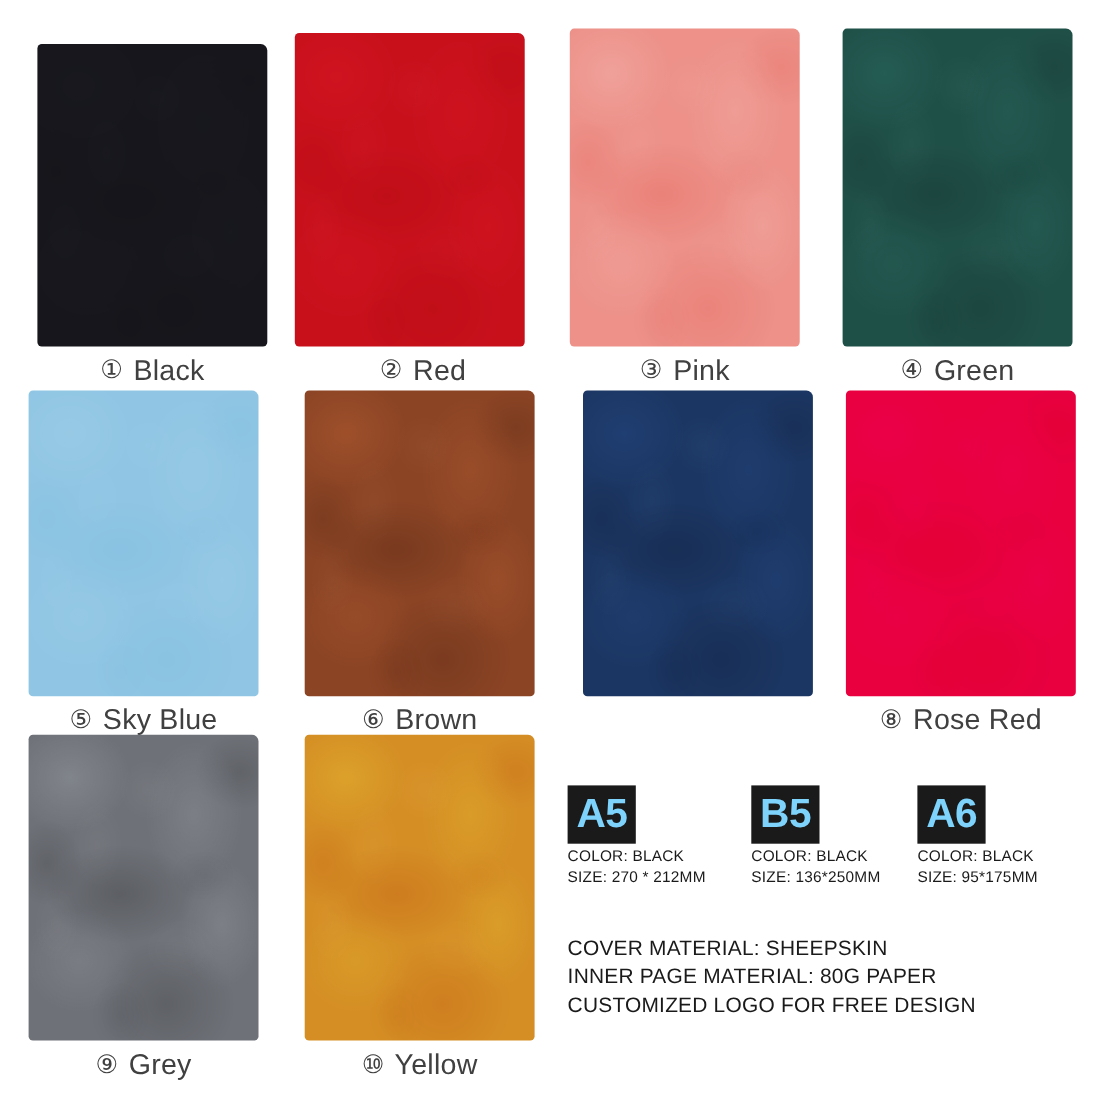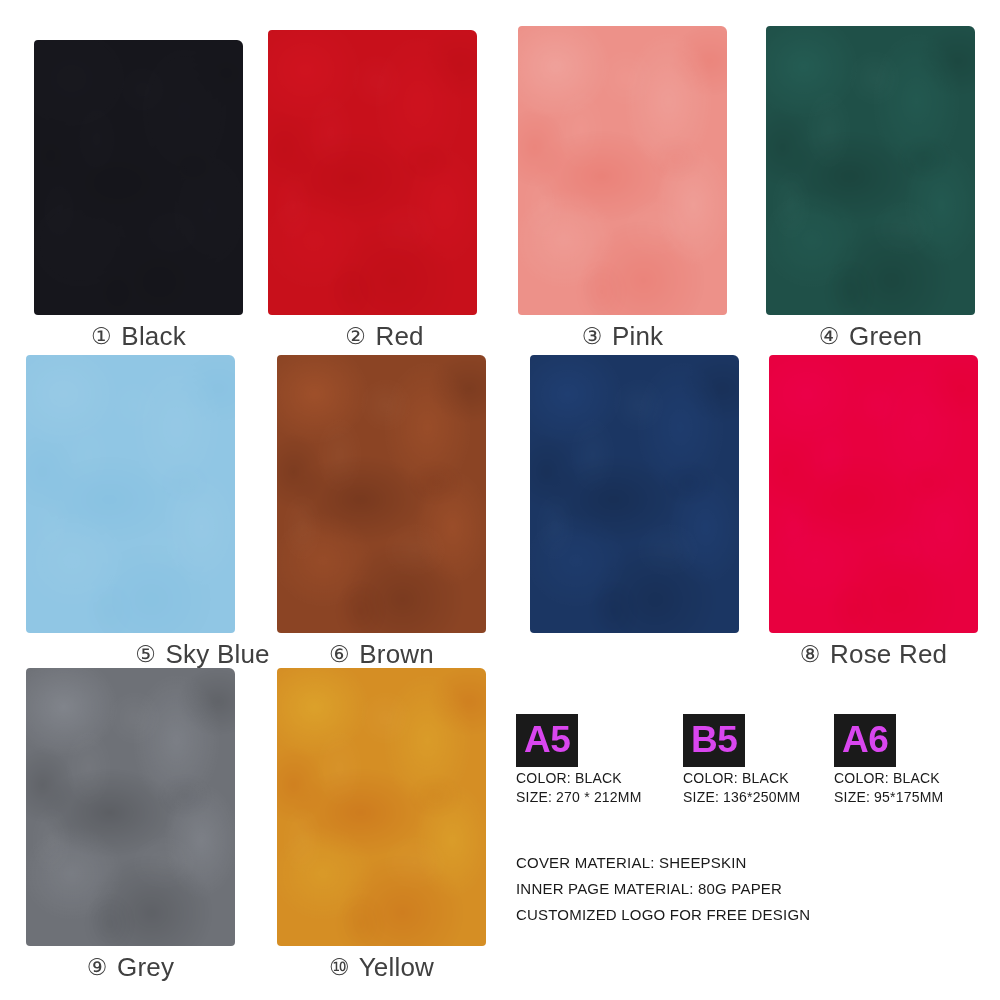--- a/index.html
+++ b/index.html
@@ -102,21 +102,21 @@
     position: absolute;
     top: 0;
   }
   .spec-col.c0 { left: 0px; }
   .spec-col.c1 { left: 167px; }
   .spec-col.c2 { left: 318px; }
 
   .size-badge {
     display: inline-block;
     background: #1a1a1a;
-    color: #d946ef;
+    color: #7dd3fc;
     font-size: 37px;
     font-weight: bold;
     line-height: 1;
     padding: 7px 8px 9px 8px;
     letter-spacing: -0.5px;
   }
   .spec-line {
     font-size: 14px;
     color: #1a1a1a;
     letter-spacing: .2px;
@@ -124,21 +124,21 @@
     margin-top: 3px;
   }
   .spec-col .spec-line:first-of-type { margin-top: 14px; }
 
   .notes {
     position: absolute;
     left: 0;
     top: 136px;
   }
   .note-line {
-    font-size: 15px;
+    font-size: 19px;
     color: #1a1a1a;
     letter-spacing: .2px;
     white-space: nowrap;
     line-height: 26px;
   }
 </style>
 </head>
 <body>
 
 <div class="sheet">
@@ -153,21 +153,21 @@
         <div class="caption" style="top: 291px;"><span class="num">②</span> <span>Red</span></div>
       </div>
       <div class="cell" style="left: 518px; top: 26px; width: 209px; height: 333px;">
         <div class="swatch " style="width: 209px; height: 289px; background-color: rgb(237, 145, 137);"></div>
         <div class="caption" style="top: 295px;"><span class="num">③</span> <span>Pink</span></div>
       </div>
       <div class="cell" style="left: 766px; top: 26px; width: 209px; height: 333px;">
         <div class="swatch " style="width: 209px; height: 289px; background-color: rgb(31, 80, 72);"></div>
         <div class="caption" style="top: 295px;"><span class="num">④</span> <span>Green</span></div>
       </div>
-      <div class="cell" style="left: 26px; top: 355px; width: 209px; height: 322px; padding-left: 48px;">
+      <div class="cell" style="left: 26px; top: 355px; width: 209px; height: 322px;">
         <div class="swatch tex-flat" style="width: 209px; height: 278px; background-color: rgb(144, 198, 228);"></div>
         <div class="caption" style="top: 284px;"><span class="num">⑤</span> <span>Sky Blue</span></div>
       </div>
       <div class="cell" style="left: 277px; top: 355px; width: 209px; height: 322px;">
         <div class="swatch tex-strong" style="width: 209px; height: 278px; background-color: rgb(139, 68, 36);"></div>
         <div class="caption" style="top: 284px;"><span class="num">⑥</span> <span>Brown</span></div>
       </div>
       <div class="cell" style="left: 530px; top: 355px; width: 209px; height: 322px;">
         <div class="swatch " style="width: 209px; height: 278px; background-color: rgb(27, 54, 99);"></div>
       </div>

